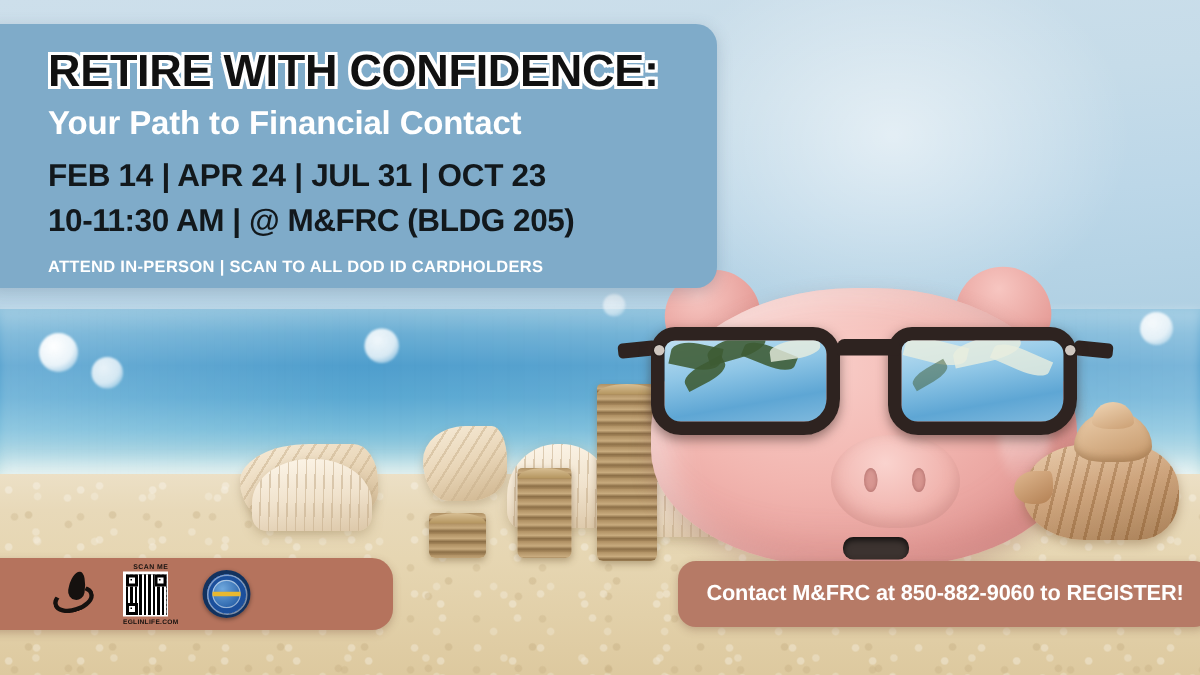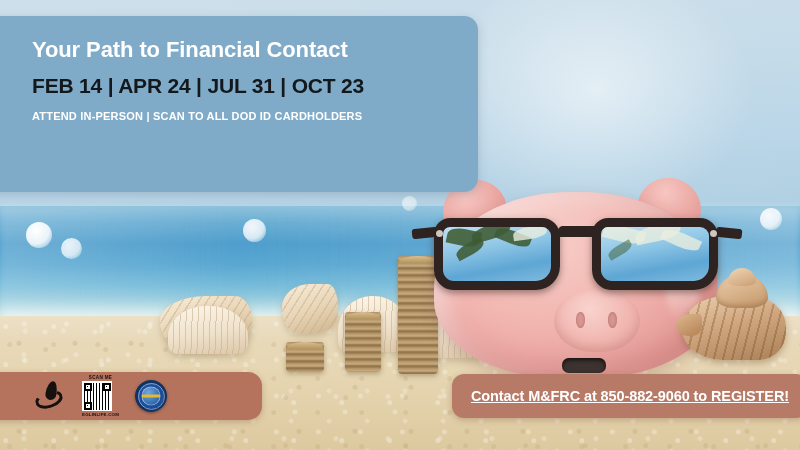--- a/index.html
+++ b/index.html
@@ -187,21 +187,21 @@
   .seal .globe::after { content:""; position:absolute; left:0; top:8px; width:100%; height:3px;
     background:#e8b830; }
   .seal .ring { position:absolute; inset:2.5px; border-radius:50%; border:.8px solid rgba(255,255,255,.45); }
 
   .contact-bar {
     position:absolute; left:452px; top:374px; width:356px; height:44px;
     background:#b67a66; border-radius:12px;
     display:flex; align-items:center; justify-content:center;
     box-shadow:0 2px 6px rgba(110,65,50,.3);
   }
-  .contact-text { font-size:14.5px; font-weight:bold; color:#fff; letter-spacing:-0.1px; white-space:nowrap;text-decoration:underline; }
+  .contact-text { font-size:14.5px; font-weight:bold; color:#fff; letter-spacing:-0.1px; white-space:nowrap; }
 </style>
 </head>
 <body>
 
 <div class="stage">
 
   <div class="sky"></div>
   <div class="sky-glow"></div>
   <div class="ocean"></div>
   <div class="ocean-blur"></div>
@@ -266,22 +266,24 @@
 
   <div class="bigshell">
     <div class="body"></div>
     <div class="spire"></div>
     <div class="spire2"></div>
     <div class="lip"></div>
   </div>
 
   <div class="panel">
     <div class="panel-inner">
+      <div class="title">RETIRE WITH CONFIDENCE:</div>
       <div class="subtitle">Your Path to Financial Contact</div>
       <div class="dates">FEB 14 | APR 24 | JUL 31 | OCT 23</div>
+      <div class="timeloc">10-11:30 AM | @ M&amp;FRC (BLDG 205)</div>
       <div class="audience">ATTEND IN-PERSON | SCAN TO ALL DOD ID CARDHOLDERS</div>
     </div>
   </div>
 
   <div class="logo-bar">
     <div class="fss-logo">
       <div class="flame">
         <div class="swoosh"></div>
         <div class="fl"></div>
       </div>

